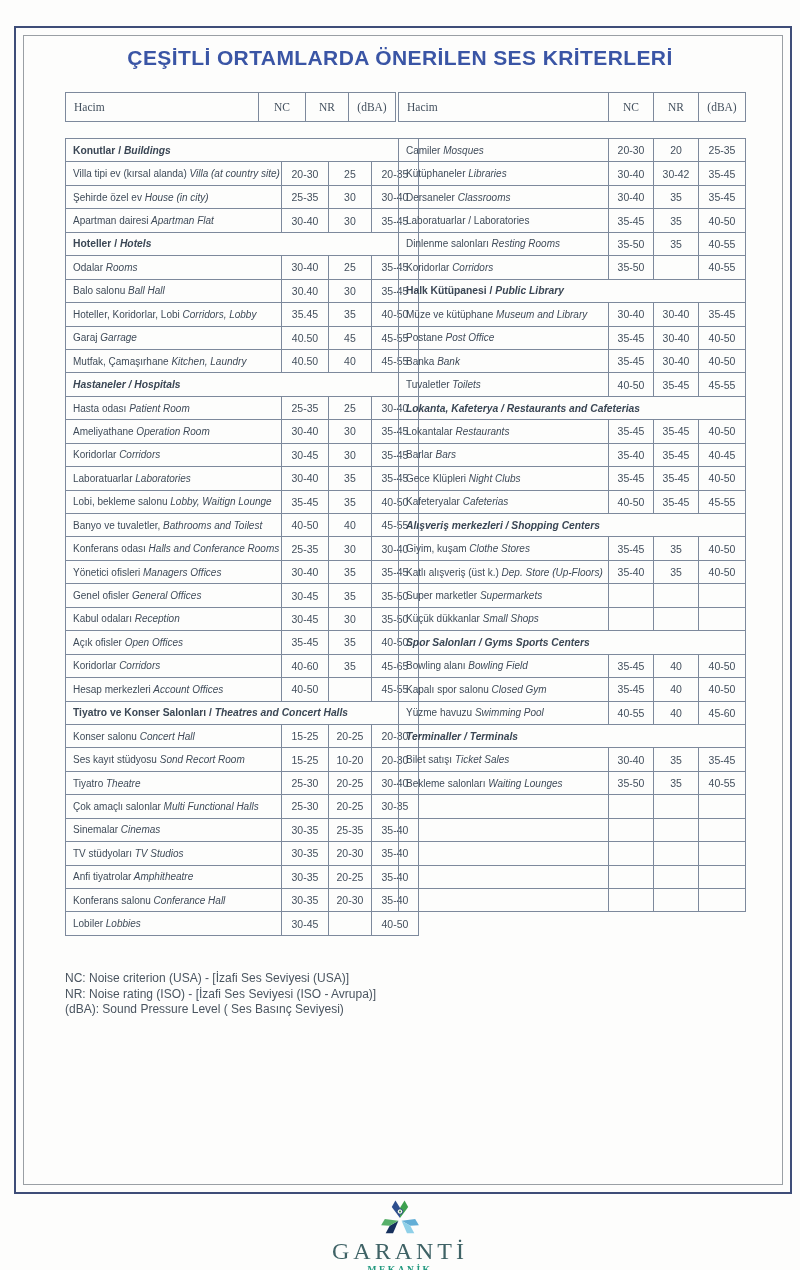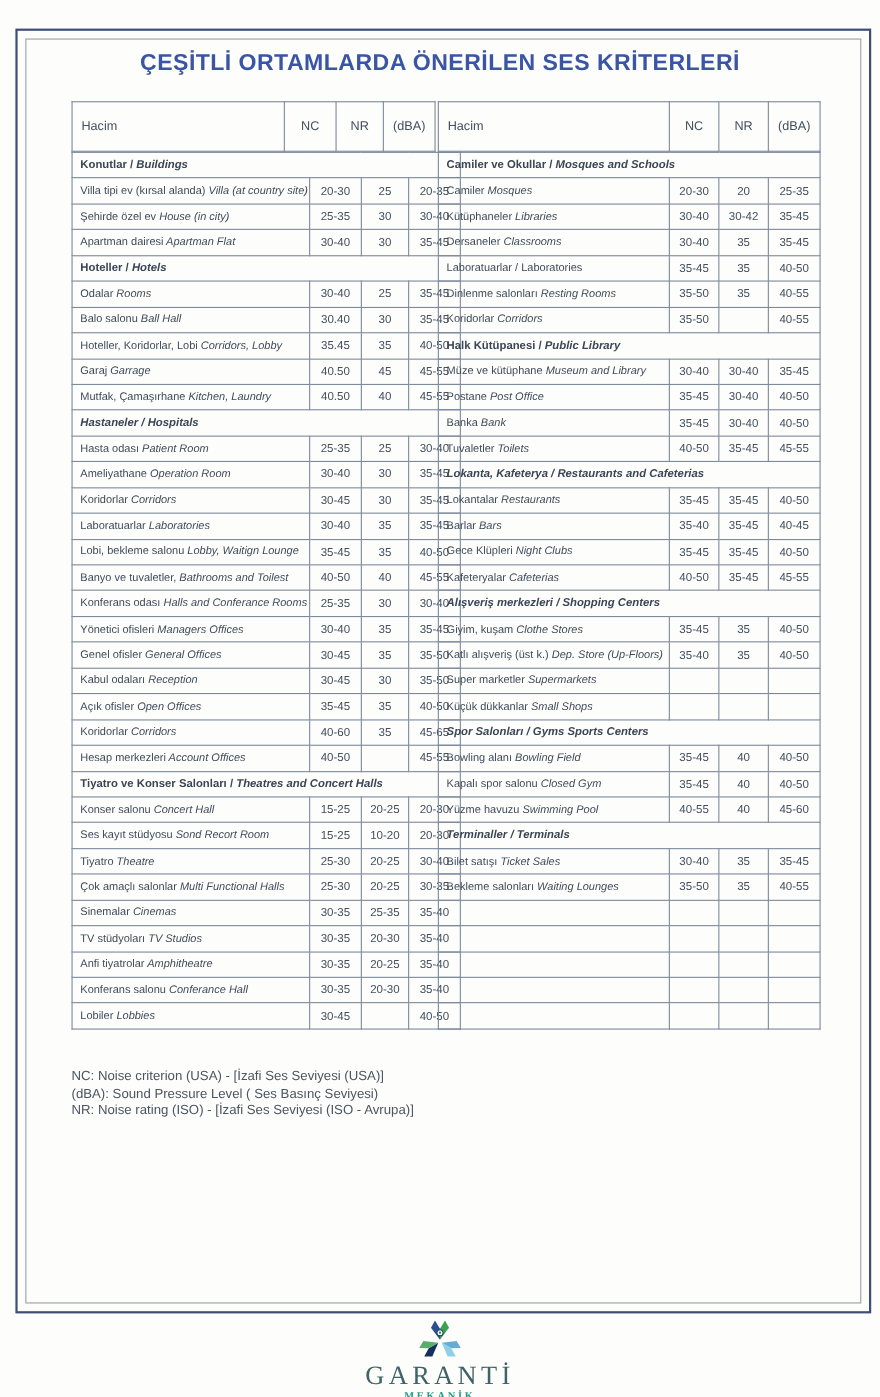--- a/index.html
+++ b/index.html
@@ -13,21 +13,21 @@
   .frame-inner{position:absolute;inset:7px;border:1.5px solid var(--frame-gray,#9a9fa4);}
 
   
   .title{position:absolute;left:0;right:0;top:46px;text-align:center;
          font-size:21px;font-weight:bold;letter-spacing:.4px;color:var(--title-blue,#3a55a5);}
 
   
   table{border-collapse:collapse;table-layout:fixed;position:absolute;background:transparent;}
   td,th{border:1px solid var(--table-border,#7d899c);font-weight:normal;
         overflow:hidden;white-space:nowrap;}
-  .hdr{top:92px;height:46px;}
+  .hdr{top:92px;height:30px;font-family:Liberation Serif, serif;}
   .hdr th{font-size:11.5px;color:#43505e;}
   .hdr .lab{text-align:left;padding-left:8px;}
   #hdr-left,#body-left{left:65px;}
   #hdr-right,#body-right{left:398px;}
   #body-left,#body-right{top:138px;border-radius:15px;}
   #body-left tr,#body-right tr{height:23.44px;}
   .lab{font-size:10px;text-align:left;padding-left:7px;color:#3f4b59;}
   .val{font-size:10.5px;text-align:center;color:#434f5d;}
   .en-part{font-style:italic;}
   .sec{font-size:10.3px;font-weight:bold;padding-left:7px;text-align:left;color:#3a4654;}
@@ -295,23 +295,20 @@
 
   <table id="body-right">
     <colgroup>
         <col style="width:210px">
         <col style="width:45px">
         <col style="width:45px">
         <col style="width:47px">
       </colgroup>
     <tbody>
         <tr>
-          <td colspan="4" class="sec"><span>Camiler ve Okullar /</span><span class="en-part"> Mosques and Schools</span></td>
-        </tr>
-        <tr>
           <td class="lab"><span>Camiler</span><span class="en-part"> Mosques</span></td>
           <td class="val">20-30</td>
           <td class="val">20</td>
           <td class="val">25-35</td>
         </tr>
         <tr>
           <td class="lab"><span>Kütüphaneler</span><span class="en-part"> Libraries</span></td>
           <td class="val">30-40</td>
           <td class="val">30-42</td>
           <td class="val">35-45</td>
@@ -485,22 +482,22 @@
           <td class="lab"><span></span><span class="en-part"></span></td>
           <td class="val"></td>
           <td class="val"></td>
           <td class="val"></td>
         </tr>
       </tbody>
   </table>
 
   <div class="notes">
     <div>NC: Noise criterion (USA) - [İzafi Ses Seviyesi (USA)]</div>
+    <div>NR: Noise rating (ISO) - [İzafi Ses Seviyesi (ISO - Avrupa)]</div>
     <div>(dBA): Sound Pressure Level ( Ses Basınç Seviyesi)</div>
-    <div>NR: Noise rating (ISO) - [İzafi Ses Seviyesi (ISO - Avrupa)]</div>
   </div>
 
   <div class="logo">
     <svg class="logo-fan" width="46" height="42" viewBox="0 0 100 92">
       <g transform="translate(50,52)">
         <g>
           <polygon points="0,-4 -18,-28 -10,-42 0,-26" fill="#2e4f8f"></polygon>
           <polygon points="0,-4 18,-28 10,-42 0,-26" fill="#3da14f"></polygon>
         </g>
         <g transform="rotate(120)">

